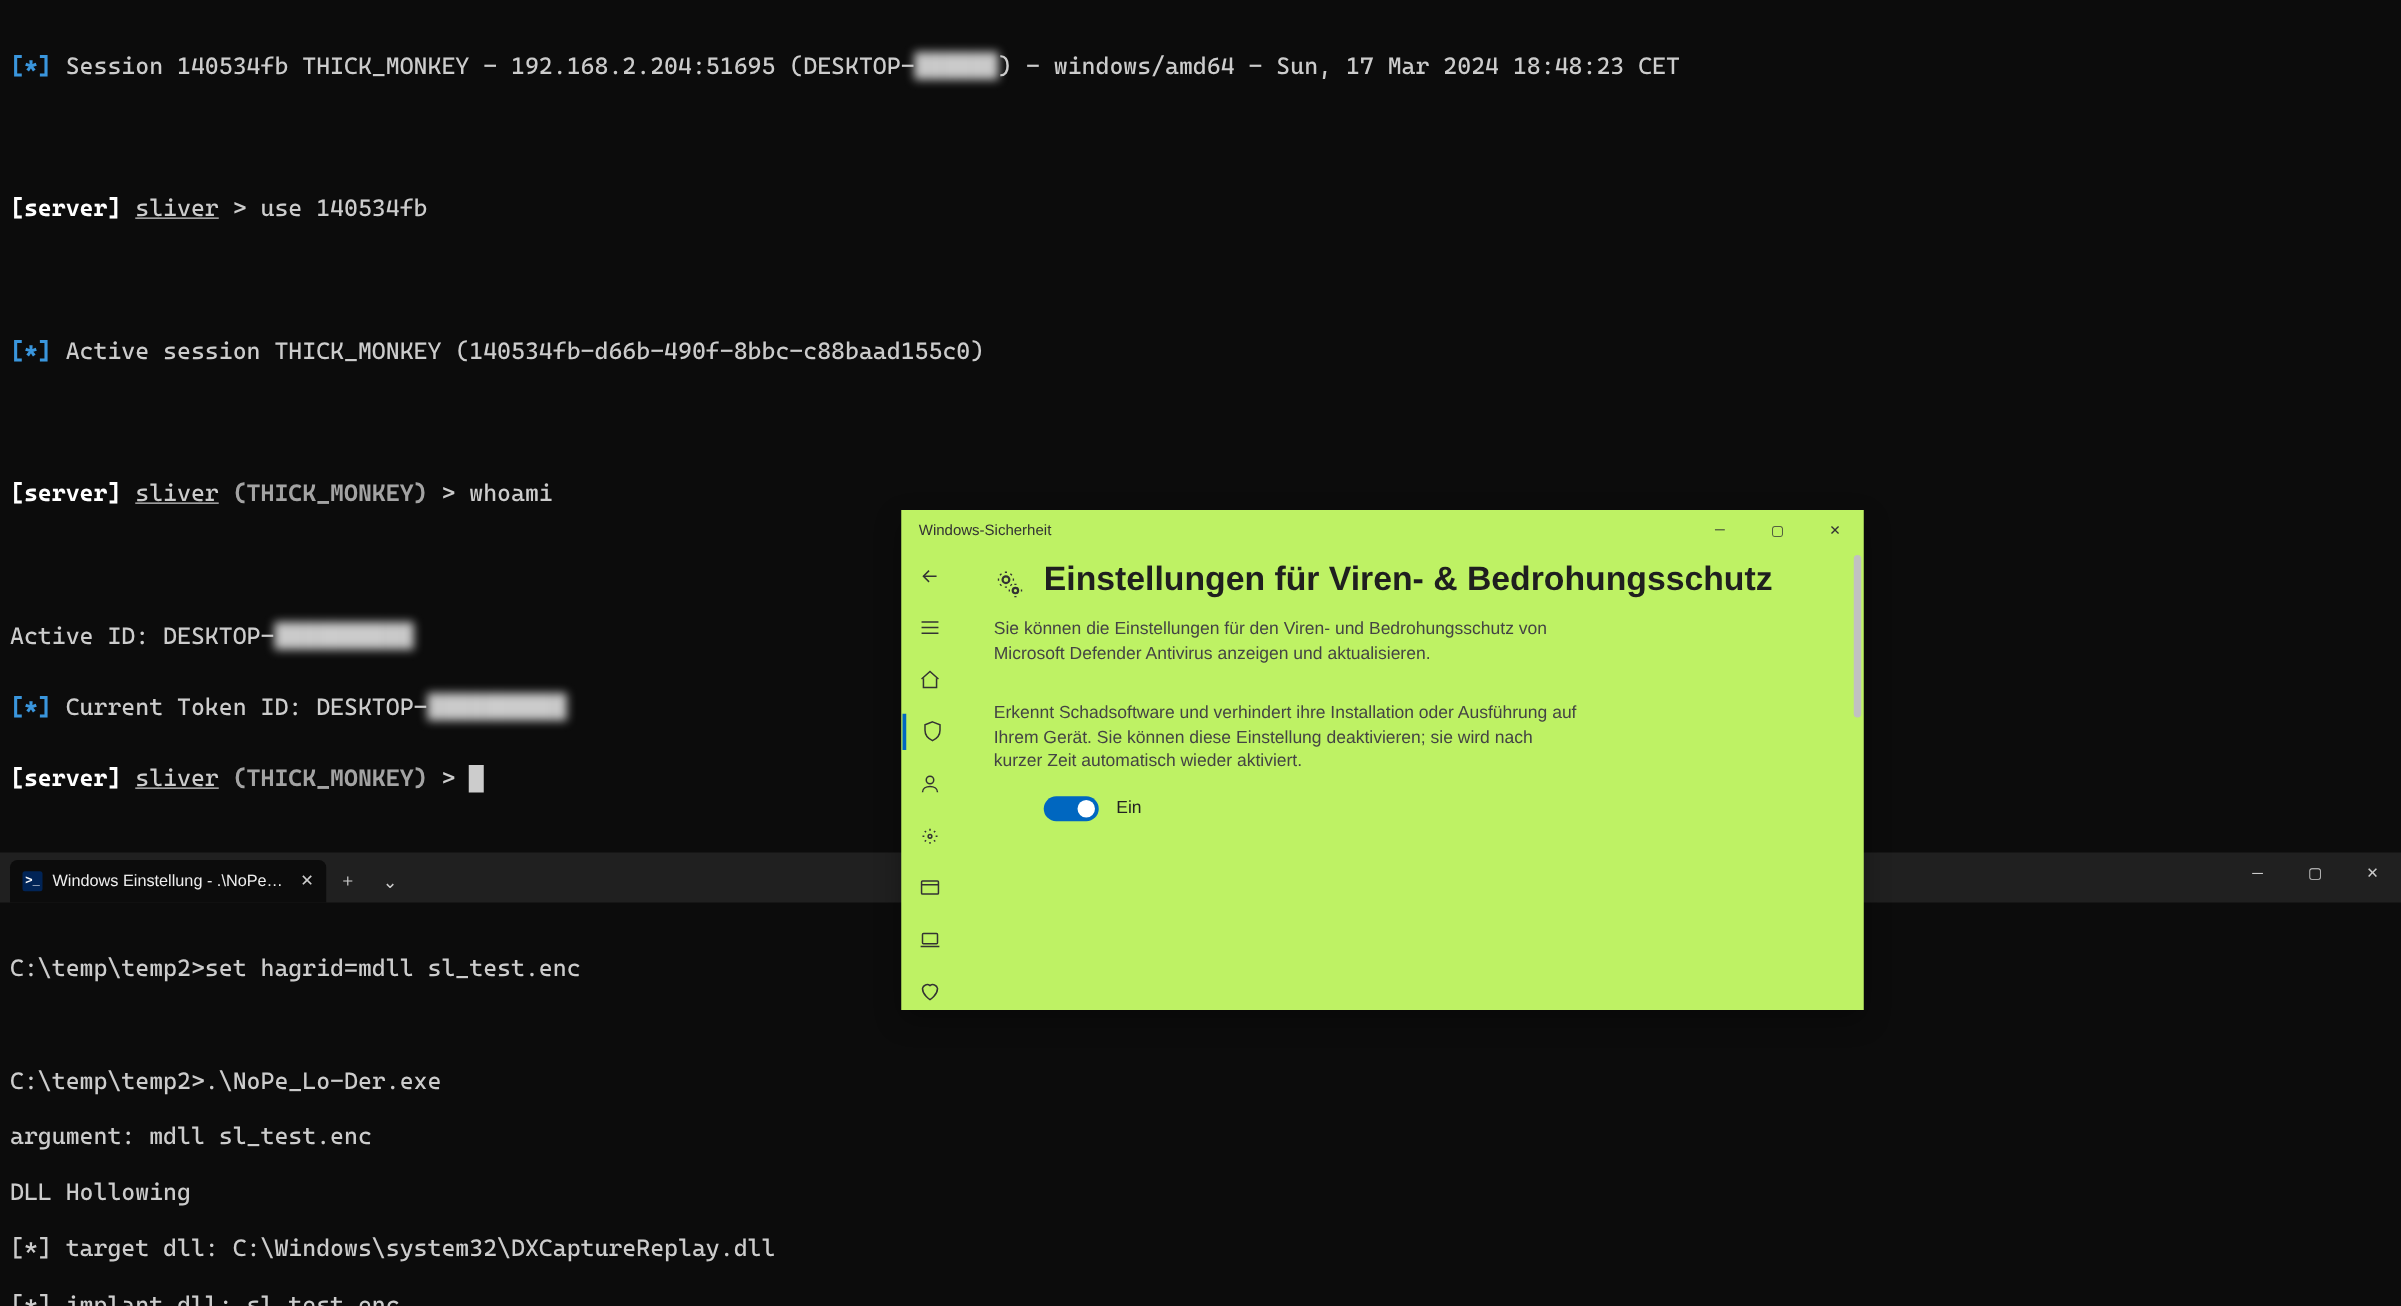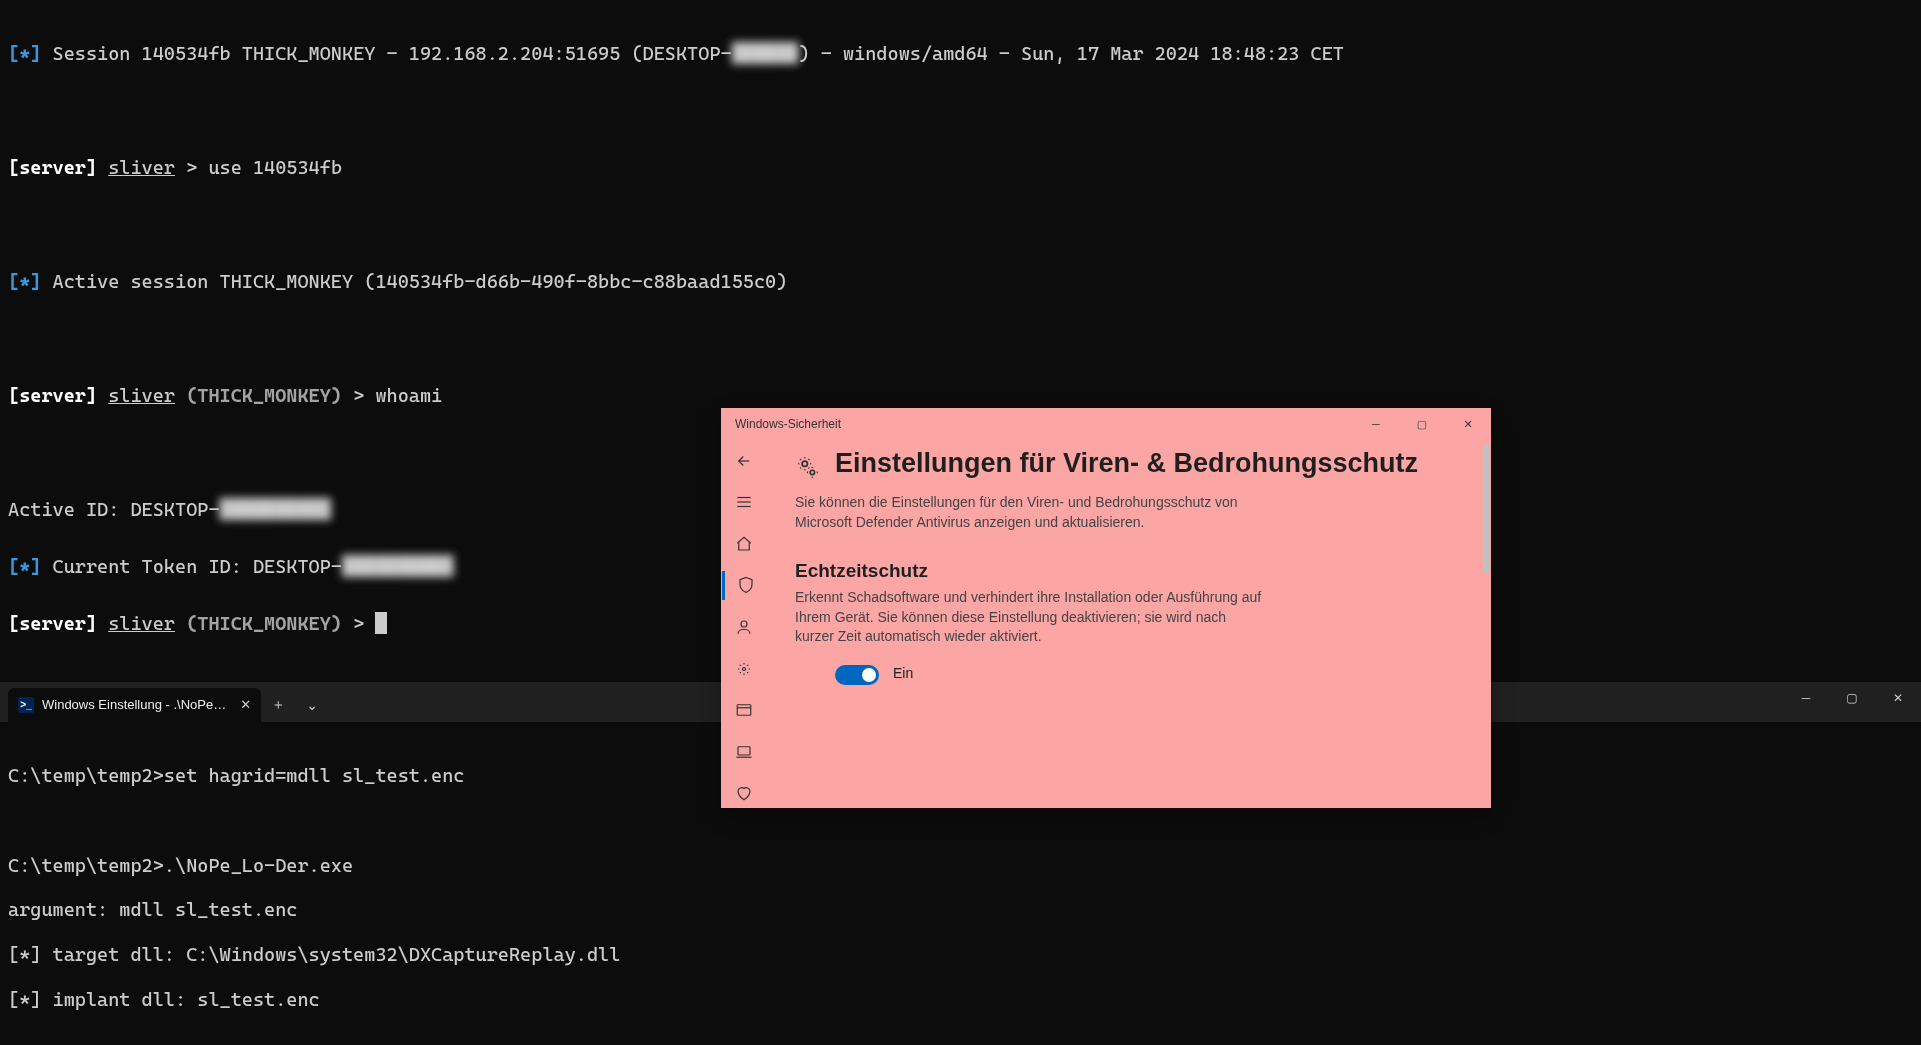--- a/index.html
+++ b/index.html
@@ -85,21 +85,21 @@
     color:#cccccc;
   }
 
   
   .winsec {
     position: absolute;
     left: 721px;
     top: 408px;
     width: 770px;
     height: 400px;
-    background: #fca5a5;
+    background: #bef264;
     font-family: 'Segoe UI', sans-serif;
     color: #1f1f1f;
     box-shadow: 0 8px 20px rgba(0,0,0,.3);
     display:flex;
     flex-direction:column;
   }
   .winsec-title {
     height: 32px;
     display:flex;
     align-items:center;
@@ -187,20 +187,21 @@
     <div>▢</div>
     <div>✕</div>
   </div>
 </div>
 
 <div class="ps-term">
 <div>C:\temp\temp2&gt;set hagrid=mdll sl_test.enc</div>
 <div>&nbsp;</div>
 <div>C:\temp\temp2&gt;.\NoPe_Lo-Der.exe</div>
 <div>argument: mdll sl_test.enc</div>
+<div>DLL Hollowing</div>
 <div>[*] target dll: C:\Windows\system32\DXCaptureReplay.dll</div>
 <div>[*] implant dll: sl_test.enc</div>
 
 
 
 
 
 </div>
 
 <div class="winsec">
@@ -275,21 +276,20 @@
           <svg width="26" height="26" viewBox="0 0 24 24" fill="none" stroke="currentColor" stroke-width="1.6">
             <circle cx="9" cy="9" r="2.5"></circle>
               <path d="M9 4v-1M9 15v-1M4 9h-1M15 9h-1M5.5 5.5l-.7-.7M13.2 13.2l-.7-.7M5.5 12.5l-.7.7M13.2 4.8l-.7.7"></path>
             <circle cx="16" cy="17" r="2"></circle>
               <path d="M16 13v-1M16 22v-1M12 17h-1M21 17h-1"></path>
           </svg>
         </div>
         <h1>Einstellungen für Viren- &amp; Bedrohungsschutz</h1>
       </div>
       <p class="desc">Sie können die Einstellungen für den Viren- und Bedrohungsschutz von Microsoft Defender Antivirus anzeigen und aktualisieren.</p>
-      <h2>Echtzeitschutz</h2>
       <p class="desc2">Erkennt Schadsoftware und verhindert ihre Installation oder Ausführung auf Ihrem Gerät. Sie können diese Einstellung deaktivieren; sie wird nach kurzer Zeit automatisch wieder aktiviert.</p>
       <div class="toggle-row">
         <div class="toggle">
           <div class="knob"></div>
         </div>
         <span class="toggle-label">Ein</span>
       </div>
     </div>
   </div>
 </div>

